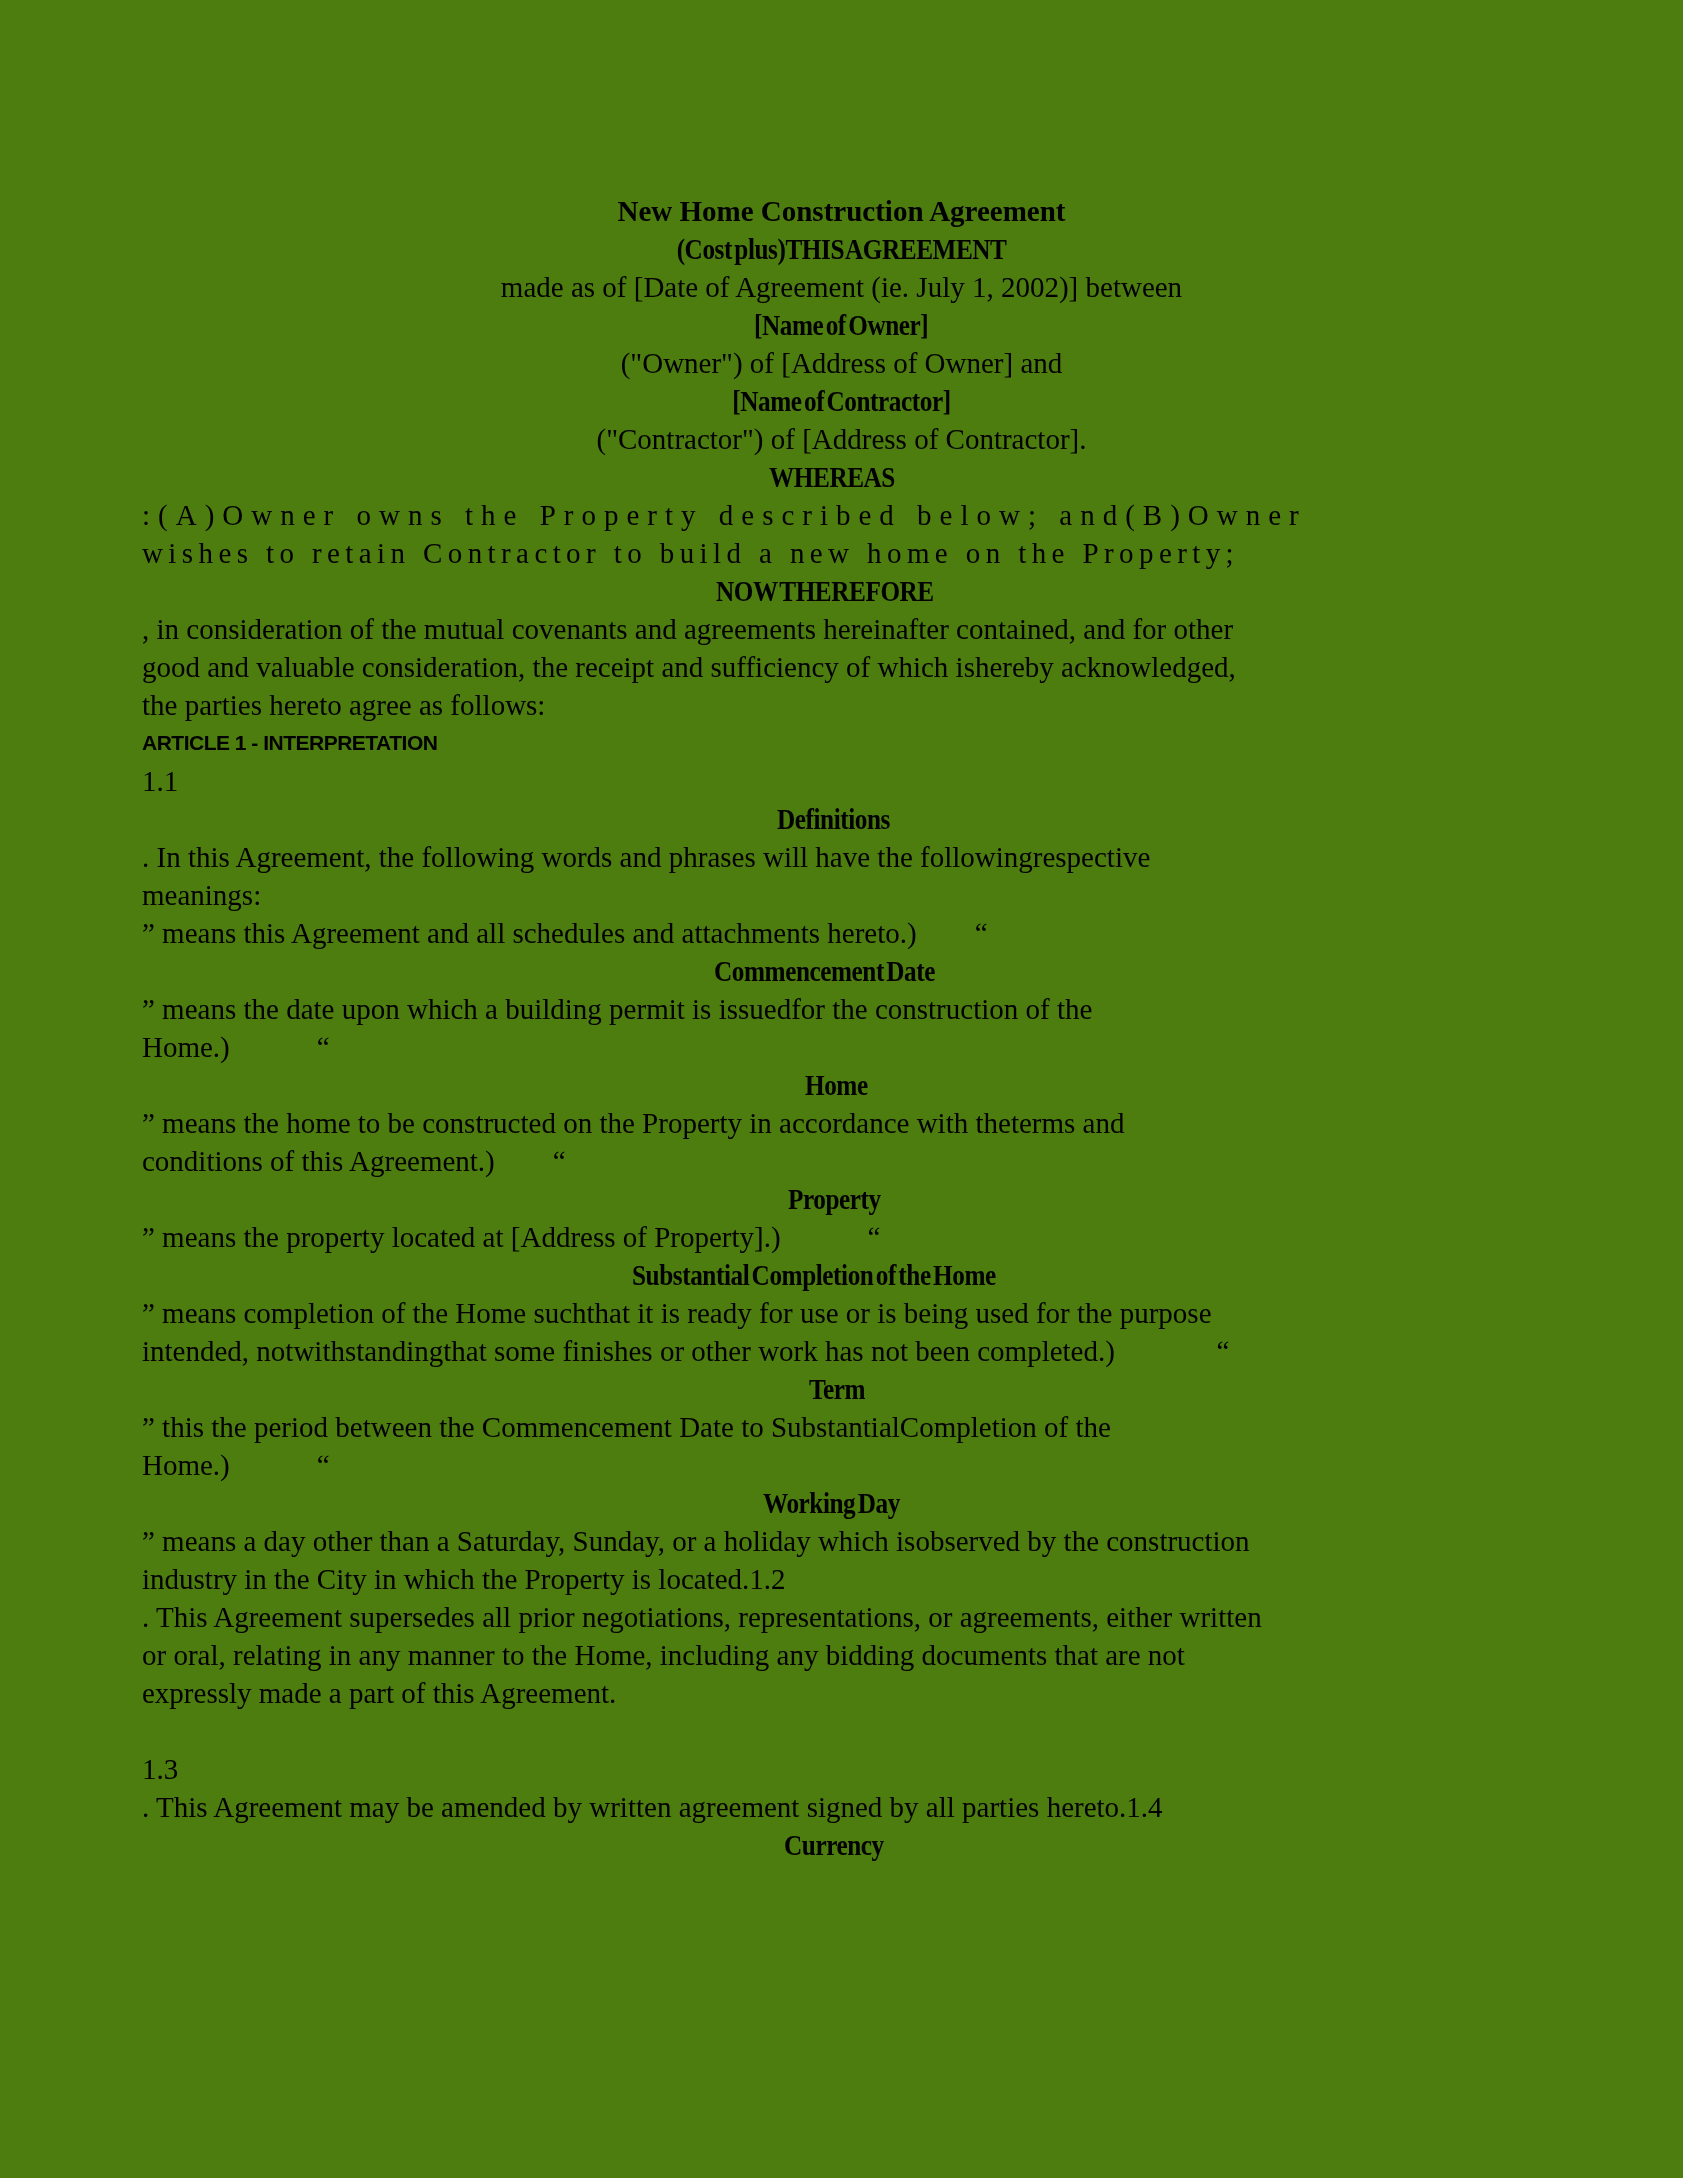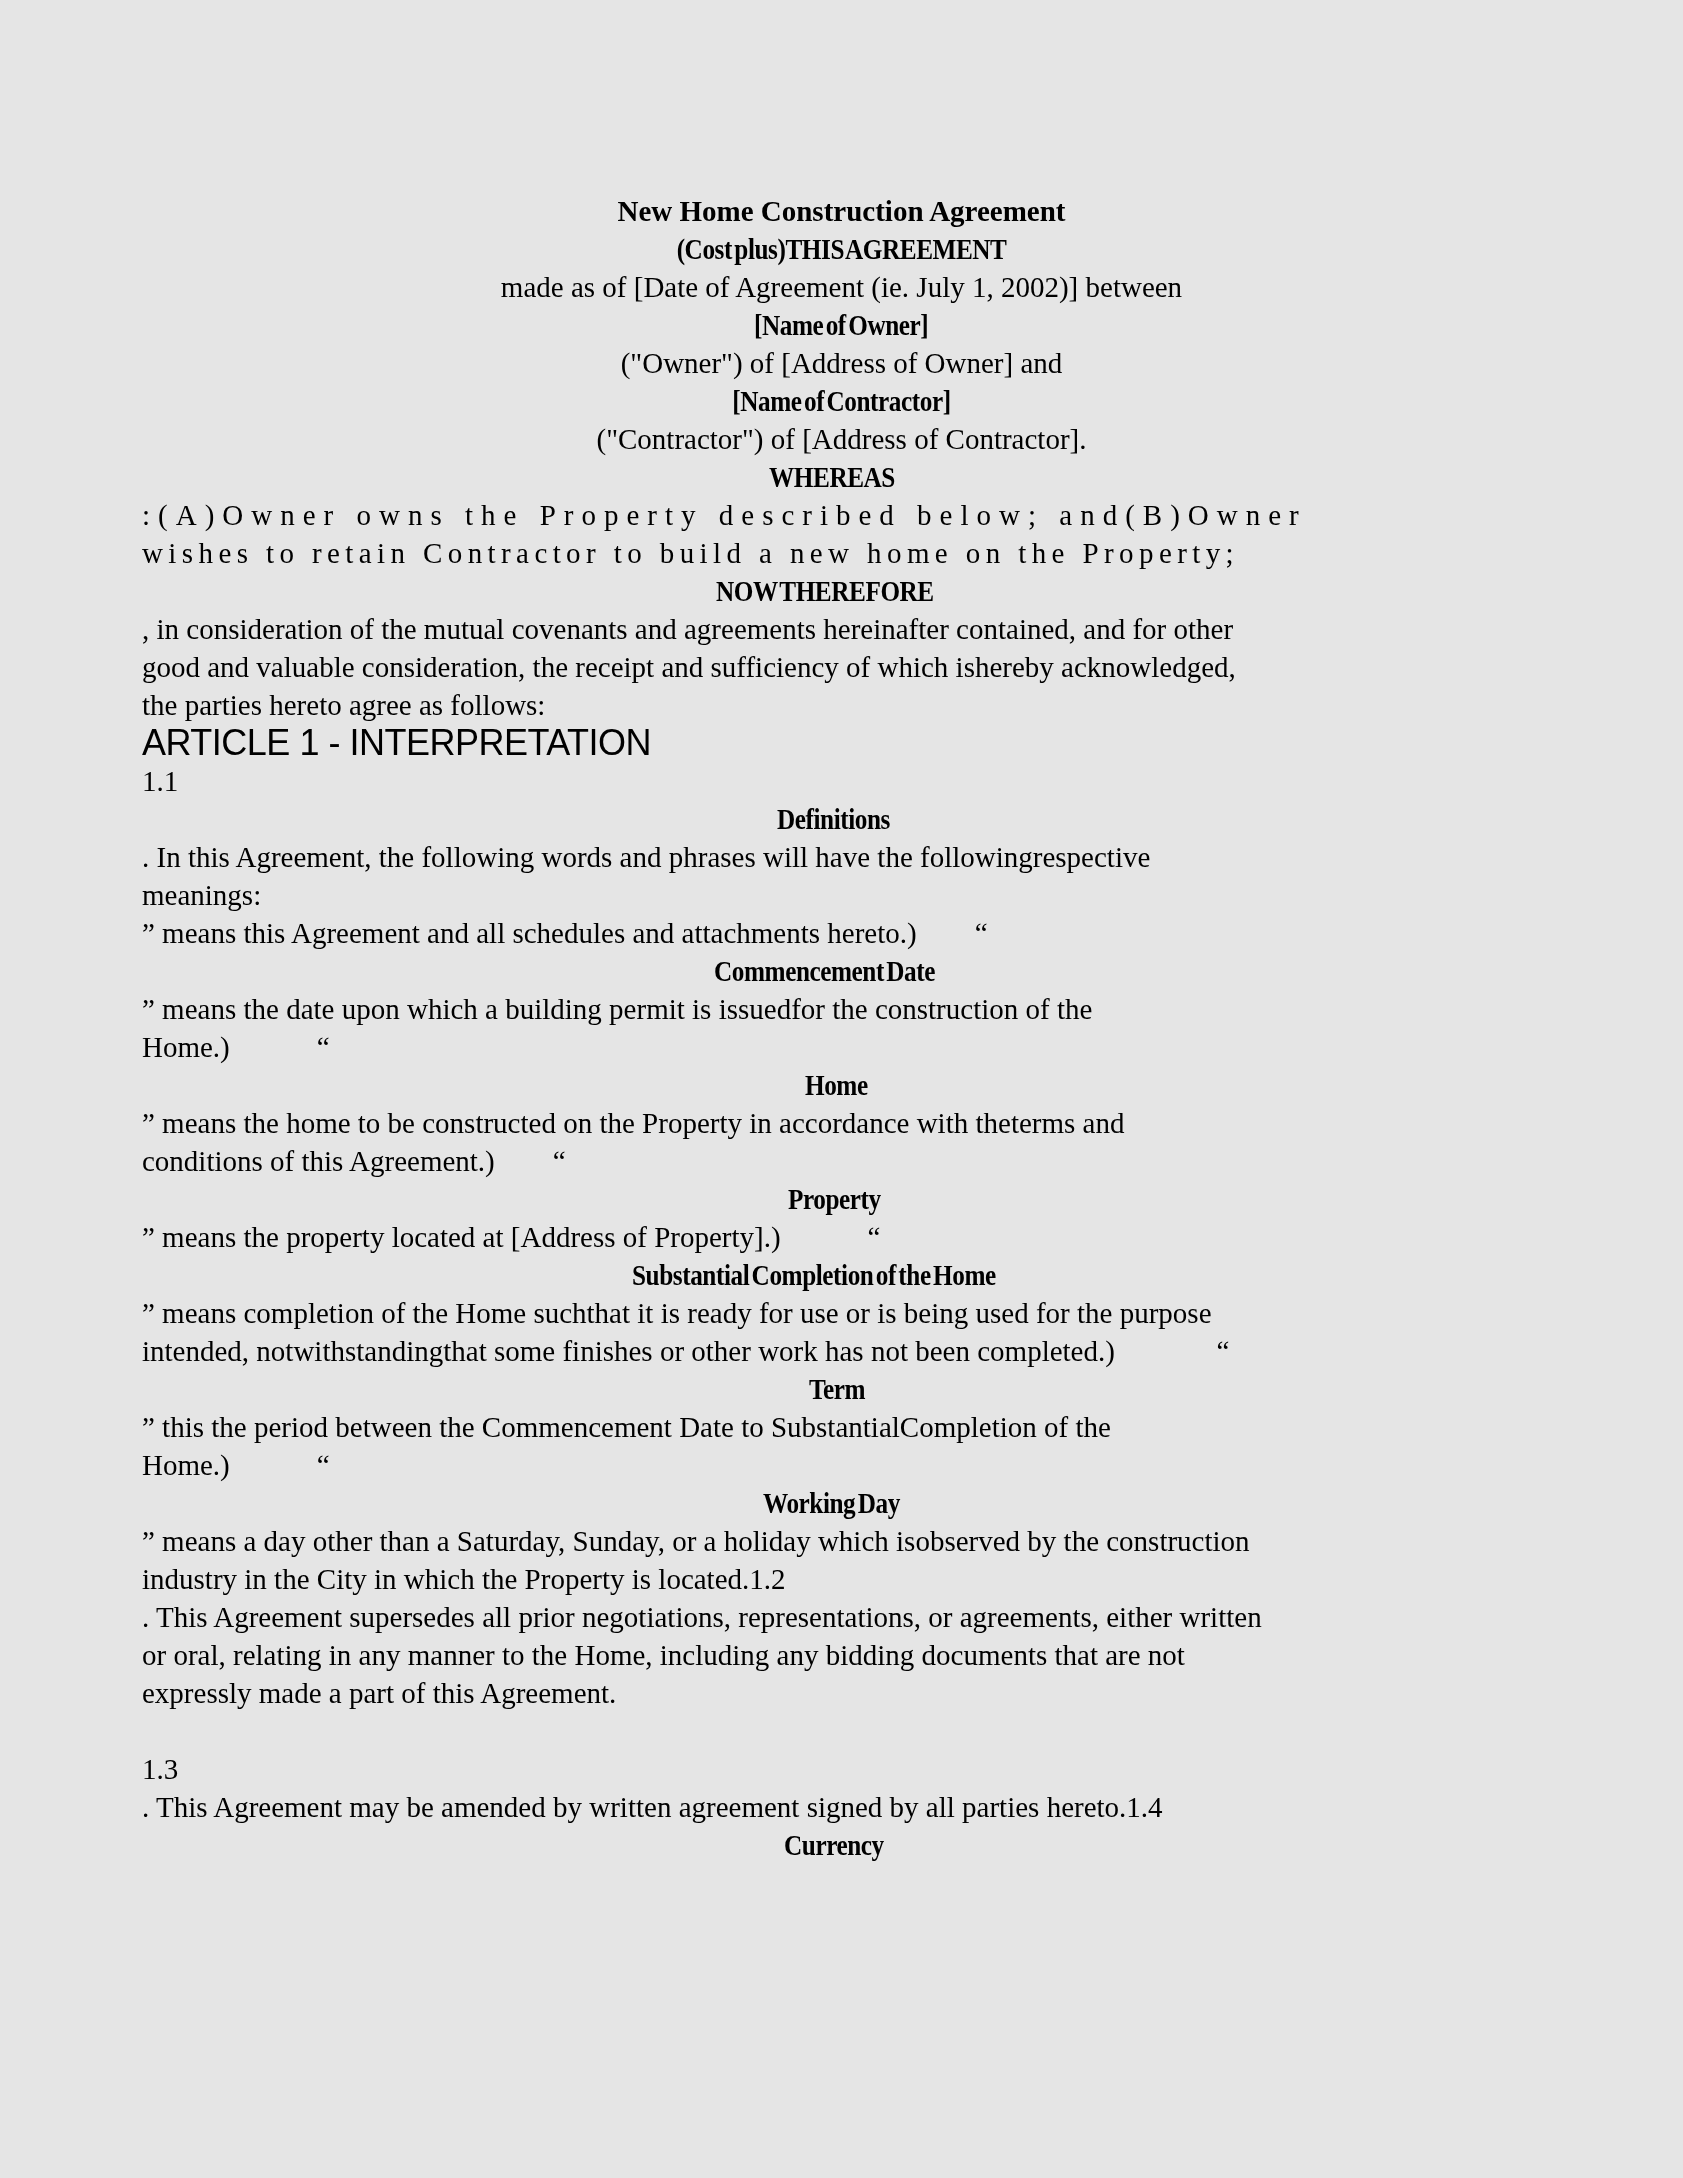--- a/index.html
+++ b/index.html
@@ -4,21 +4,21 @@
 <style>
   html, body {
     margin: 0;
     padding: 0;
     background: #ffffff;
   }
   .page {
     position: relative;
     width: 1683px;
     height: 2178px;
-    background: #e5e5e5;
+    background: #4d7c0f;
     color: #000000;
     font-family: "Liberation Serif", "DejaVu Serif", serif;
     font-size: 29px;
     line-height: 38px;
     box-sizing: border-box;
     padding: 192px 142px 0 142px;
     overflow: hidden;
   }
   .doc-header {
     text-align: center;
@@ -39,22 +39,22 @@
   }
   .h-serif {
     font-weight: bold;
     text-align: center;
   }
   .h-serif .cond {
     transform-origin: 0 50%;
   }
   .h-sans {
     font-family: "Liberation Sans", "DejaVu Sans", sans-serif;
-    font-weight: normal;
-    font-size: 36px;
+    font-weight: bold;
+    font-size: 21px;
     line-height: 38px;
     letter-spacing: -0.5px;
   }
   .para {
     white-space: pre-wrap;
     font-family: Liberation Serif, serif;
   }
   .spread1 {
     letter-spacing: 8px;
     white-space: pre-wrap;

